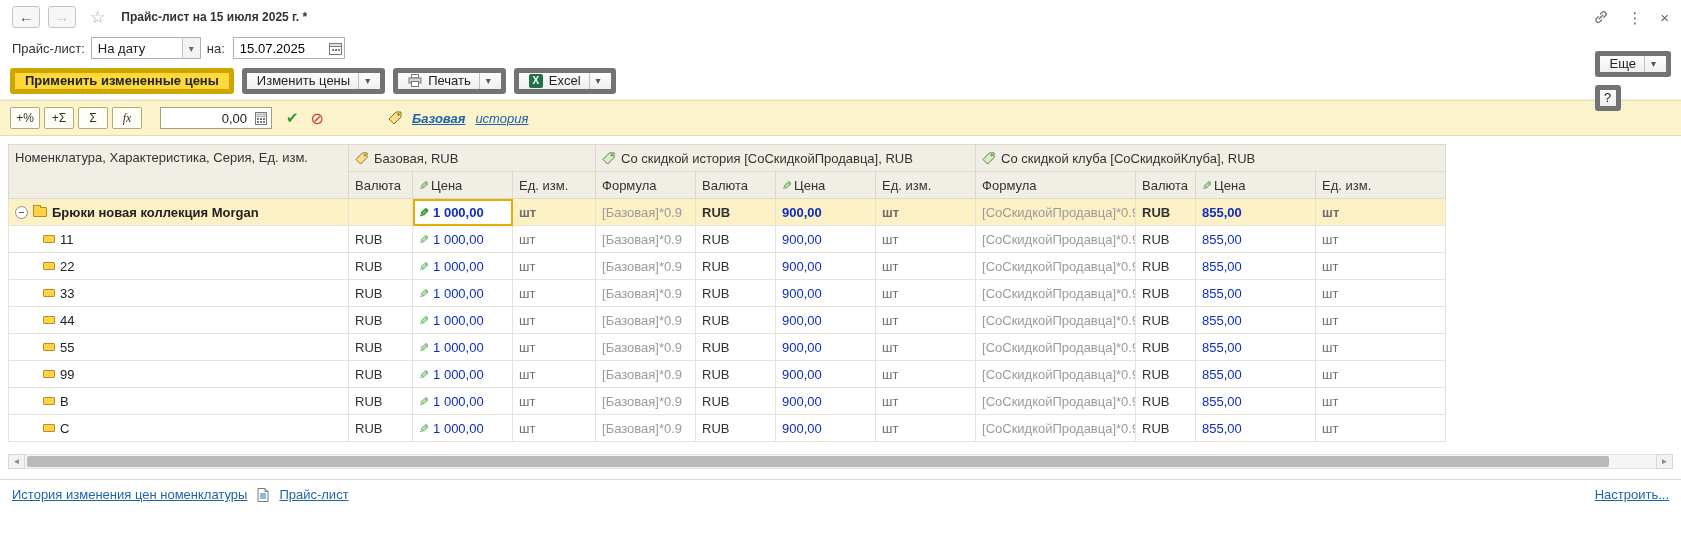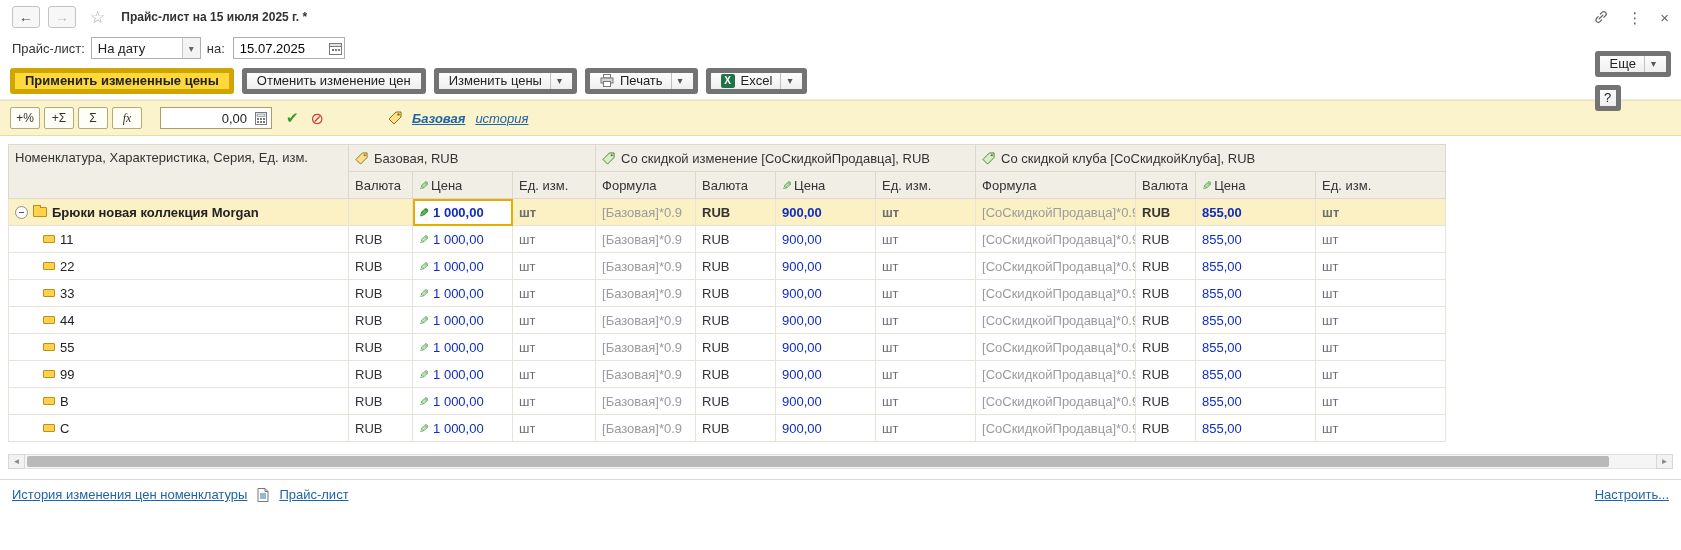--- a/index.html
+++ b/index.html
@@ -174,23 +174,20 @@
           <rect x="6" y="7" width="2" height="2" fill="#7a7a7a"></rect>
           <rect x="9" y="7" width="2" height="2" fill="#7a7a7a"></rect>
         </svg>
     </span>
   </div>
 </div>
 
 <div class="toolbar">
   <div class="btn primary">
     <span>Применить измененные цены</span>
-  </div>
-  <div class="btn">
-    <span>Отменить изменение цен</span>
   </div>
   <div class="btn">
     <span>Изменить цены</span>
     <span class="drop">▾</span>
   </div>
   <div class="btn">
     <span class="icon-svg">
       <svg width="14" height="13" viewBox="0 0 14 13">
           <rect x="3.5" y="0.5" width="7" height="3.5" fill="#fff" stroke="#777"></rect>
           <rect x="1" y="4" width="12" height="5" fill="#cfd8df" stroke="#777"></rect>
@@ -282,21 +279,21 @@
           </span>
         </th>
         <th class="grp" colspan="4">
           <span class="grp-inner">
             <span class="icon-svg">
                 <svg width="13" height="13" viewBox="0 0 14 14">
                   <path d="M1 8 8 1 h5 v5 l-7 7 z" fill="#d8eec9" stroke="#4e7a2b"></path>
                   <circle cx="10.5" cy="3.5" r="1.2" fill="#4e7a2b"></circle>
                 </svg>
               </span>
-            <span>Со скидкой изменение [СоСкидкойПродавца], RUB</span>
+            <span>Со скидкой история [СоСкидкойПродавца], RUB</span>
           </span>
         </th>
         <th class="grp" colspan="4">
           <span class="grp-inner">
             <span class="icon-svg">
                 <svg width="13" height="13" viewBox="0 0 14 14">
                   <path d="M1 8 8 1 h5 v5 l-7 7 z" fill="#d8eec9" stroke="#4e7a2b"></path>
                   <circle cx="10.5" cy="3.5" r="1.2" fill="#4e7a2b"></circle>
                 </svg>
               </span>

